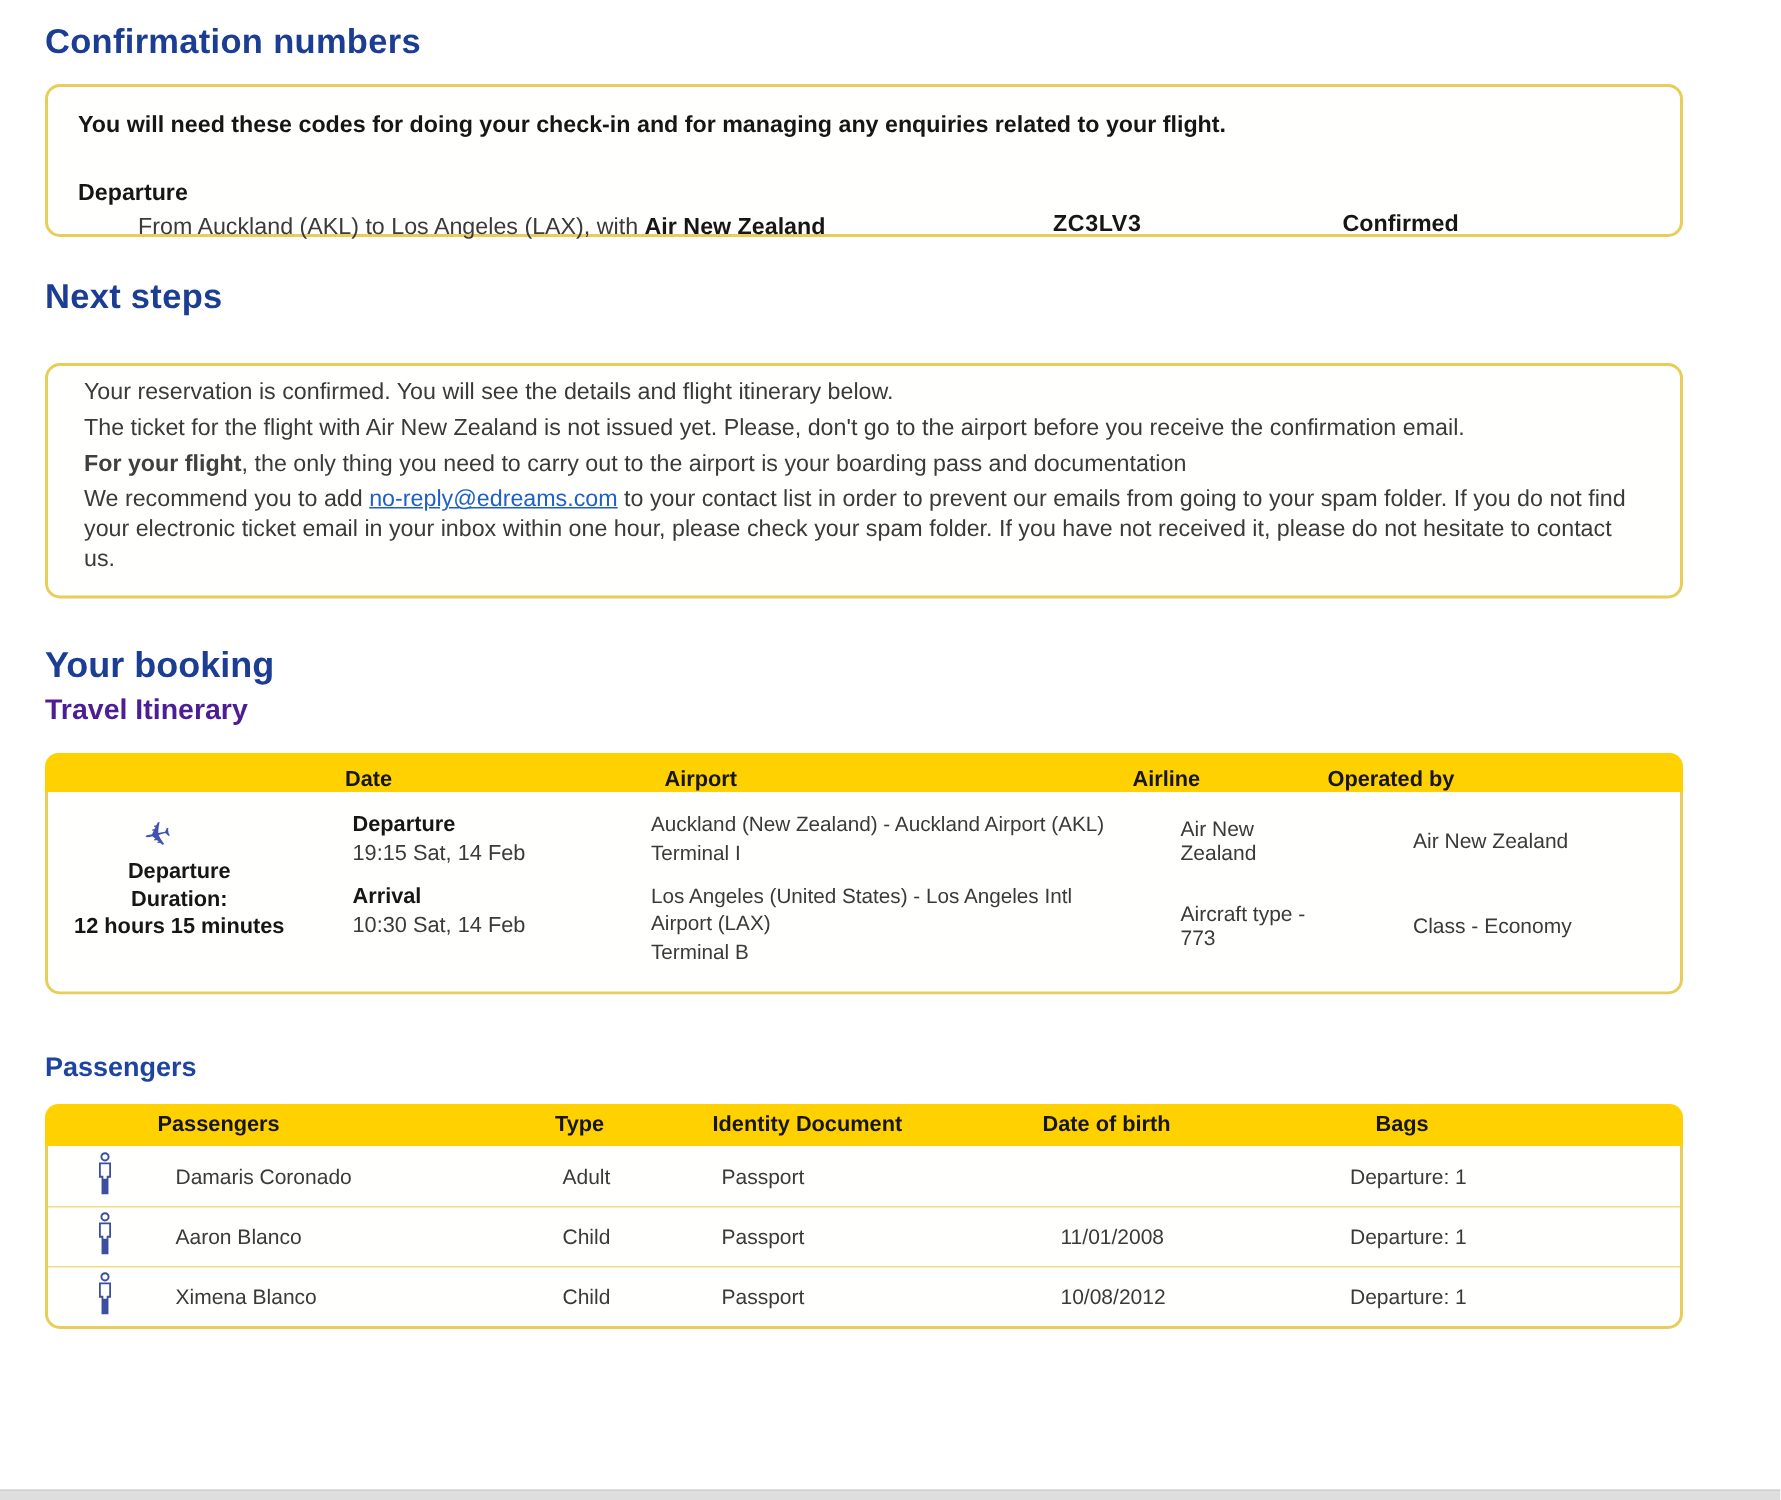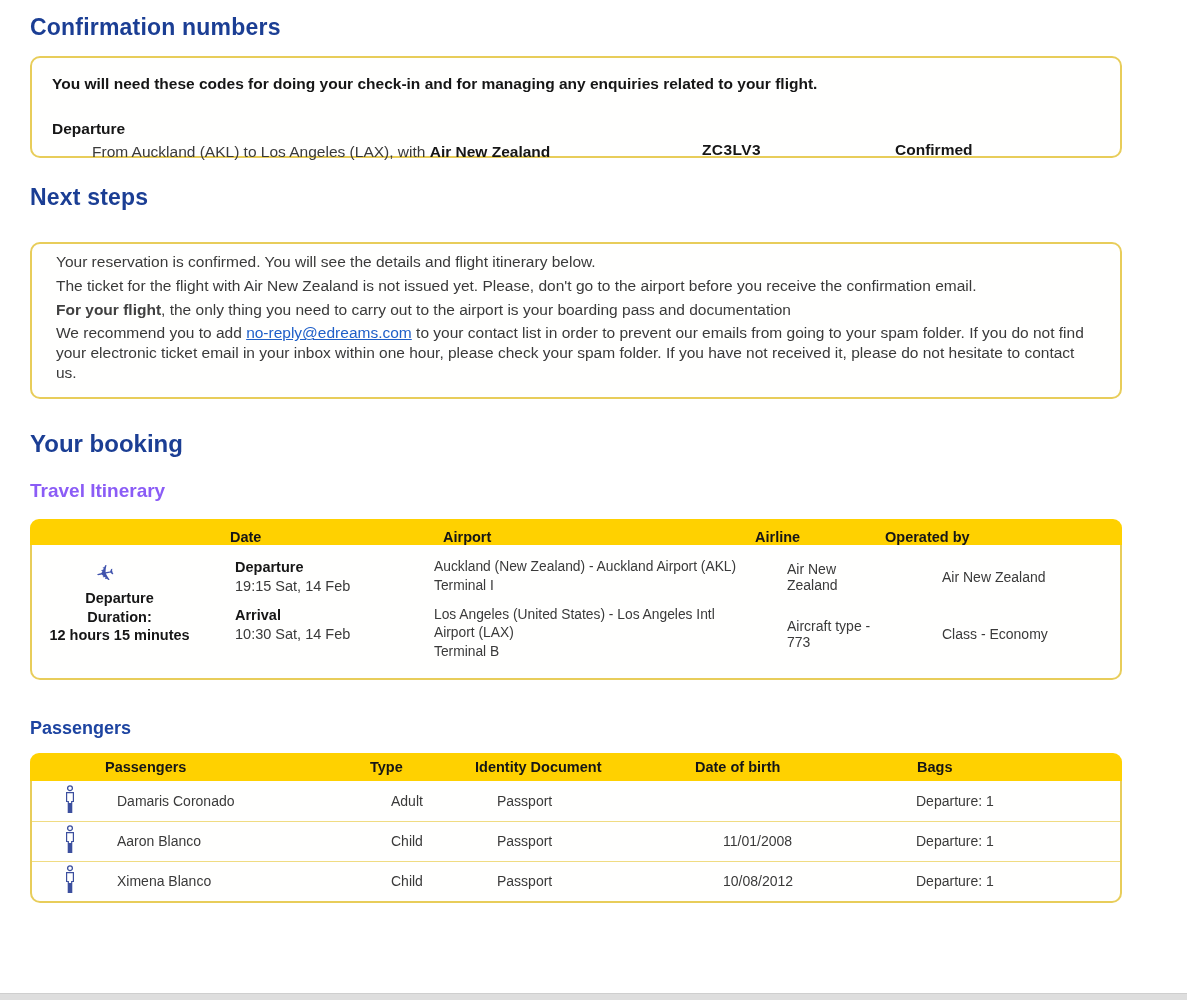--- a/index.html
+++ b/index.html
@@ -6,21 +6,21 @@
   html,body { width:1187px; height:1000px; }
   body {
     font-family:"Liberation Sans","DejaVu Sans",sans-serif;
     background:#ffffff; color:#3a3a3a; position:relative; overflow:hidden;
     font-size:15.5px;
   }
   .page { padding:14px 32px 0 30px; width:1155px; }
 
   h1.sec { color:#1b3e94; font-size:23px; font-weight:bold; letter-spacing:.2px; }
   .booking-title { color:#1b3e94; font-size:24px; font-weight:bold; }
-  .sub-title { color:#8b5cf6; font-size:19px; font-weight:bold; margin-top:22px; }
+  .sub-title { color:#4c1d95; font-size:19px; font-weight:bold; margin-top:5px; }
   .pass-title { color:#1d44a1; font-size:18px; font-weight:bold; }
 
   .ybox {
     border:2px solid #e8cd5a; border-radius:10px; background:#fffffe;
     width:1092px;
   }
 
   
   .box1 { margin-top:15px; padding:17px 20px 18px 20px; height:102px; }
   .box1 .intro { font-weight:bold; color:#161616; font-size:15.5px; }
@@ -72,21 +72,21 @@
   .h-pass { margin-top:38px; }
   .p-table { margin-top:14px; width:1092px; }
   .p-head { height:28px; font-size:14.5px; }
   .ph-icon { width:75px; } .ph-name { width:265px; } .ph-type { width:105px; }
   .ph-doc { width:220px; } .ph-dob { width:195px; } .ph-bags { flex:1; padding-left:27px; }
   .p-body { padding:0; }
   .p-row { display:flex; align-items:center; height:40px; font-size:14px; }
   .p-row + .p-row { border-top:1px solid #f0dc82; }
   .p-icon { width:75px; text-align:center; }
   .p-name { width:265px; padding-left:10px; }
-  .p-type { width:105px; padding-left:3px;margin-left:16px; }
+  .p-type { width:105px; padding-left:3px; }
   .p-doc { width:220px; padding-left:4px; }
   .p-dob { width:195px; padding-left:10px; }
   .p-bags { flex:1; padding-left:8px; }
 
   .footer-strip {
     position:absolute; left:0; bottom:0; width:1187px; height:7px;
     background:#dedede; border-top:1px solid #cfcfcf;
   }
 </style>
 </head>

